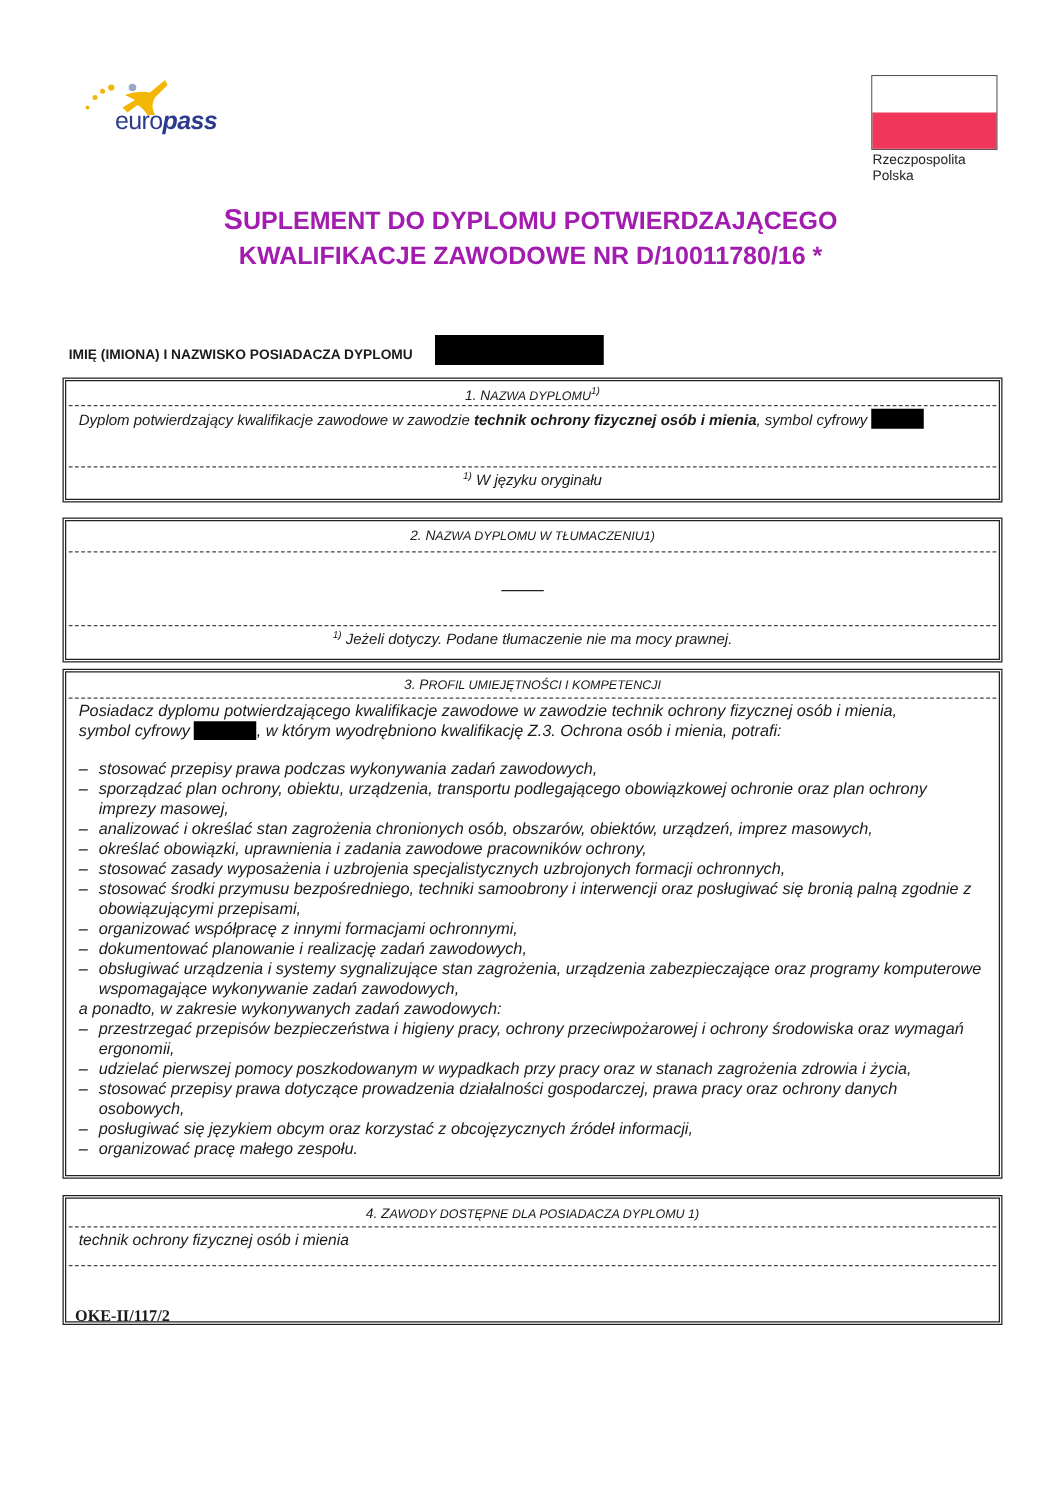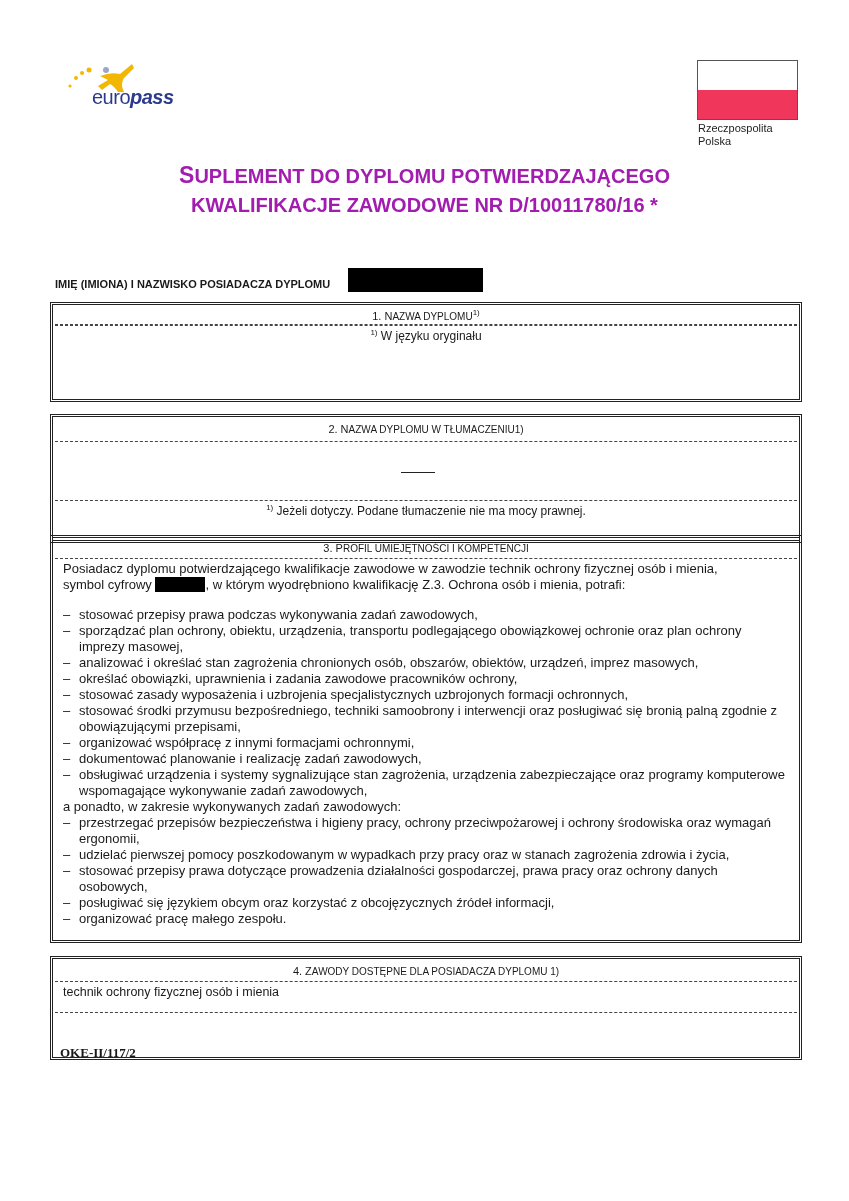--- a/index.html
+++ b/index.html
@@ -21,21 +21,21 @@
   .title { left: 0; width: 849px; text-align: center; font-weight: bold; color: #a21caf; }
   .title1 { top: 162px; font-size: 20px; }
   .title1 .big { font-size: 23px; }
   .title2 { top: 194px; font-size: 20px; }
   
   .holder { left: 55px; top: 278px; font-size: 11px; font-weight: bold; }
   .redact { background: #000; }
   
   .box {
     position: absolute; left: 50px; width: 752px;
-    border: 3px double #222; box-sizing: border-box;
+    border: 3px double #222; box-sizing: border-box; font-style: italic;
   }
   .box-head { text-align: center; font-size: 11px; padding-top: 3px; height: 16px; }
   .box-head .sc { font-size: 10px; }
   .dash { border-top: 1px dashed #444; margin: 0 2px; }
   .box-body { padding: 2px 10px; font-size: 12.5px; line-height: 16px; }
   .box-foot { text-align: center; font-size: 12px; padding: 2px 0; }
   sup { font-size: 8px; }
   ul.skills { list-style: none; margin: 0; padding: 0; }
   ul.skills li { position: relative; padding-left: 16px; }
   ul.skills li::before { content: "–"; position: absolute; left: 0; top: 0; }
@@ -76,27 +76,30 @@
 <div class="abs title title2">KWALIFIKACJE ZAWODOWE NR D/10011780/16 *</div>
 
 <div class="abs holder">IMIĘ (IMIONA) I NAZWISKO POSIADACZA DYPLOMU</div>
 <div class="abs redact" style="left:348px;top:268px;width:135px;height:24px;"></div>
 
 <div class="box" style="top:302px;height:100px;">
   <div class="box-head">
     <span>1. N</span><span class="sc">AZWA DYPLOMU</span><sup>1)</sup>
   </div>
   <div class="dash"></div>
+  <div class="box-body" style="height:44px;font-size:12px;">
+    <span>Dyplom potwierdzający kwalifikacje zawodowe w zawodzie </span><b>technik ochrony fizycznej osób i mienia</b><span>, symbol cyfrowy </span><span class="redact" style="display:inline-block;width:42px;height:16px;vertical-align:-3px;"></span>
+  </div>
   <div class="dash"></div>
   <div class="box-foot">
     <sup>1)</sup><span> W języku oryginału</span>
   </div>
 </div>
 
-<div class="box" style="top:414px;height:129px;">
+<div class="box" style="top:414px;height:116px;">
   <div class="box-head" style="padding-top:6px;height:18px;">
     <span>2. N</span><span class="sc">AZWA DYPLOMU W TŁUMACZENIU</span><span class="sc">1)</span>
   </div>
   <div class="dash"></div>
   <div style="height:58px;position:relative;">
     <div style="position:absolute;left:348px;top:30px;width:34px;border-top:1px solid #222;"></div>
   </div>
   <div class="dash"></div>
   <div class="box-foot">
     <sup>1)</sup><span> Jeżeli dotyczy. Podane tłumaczenie nie ma mocy prawnej.</span>

